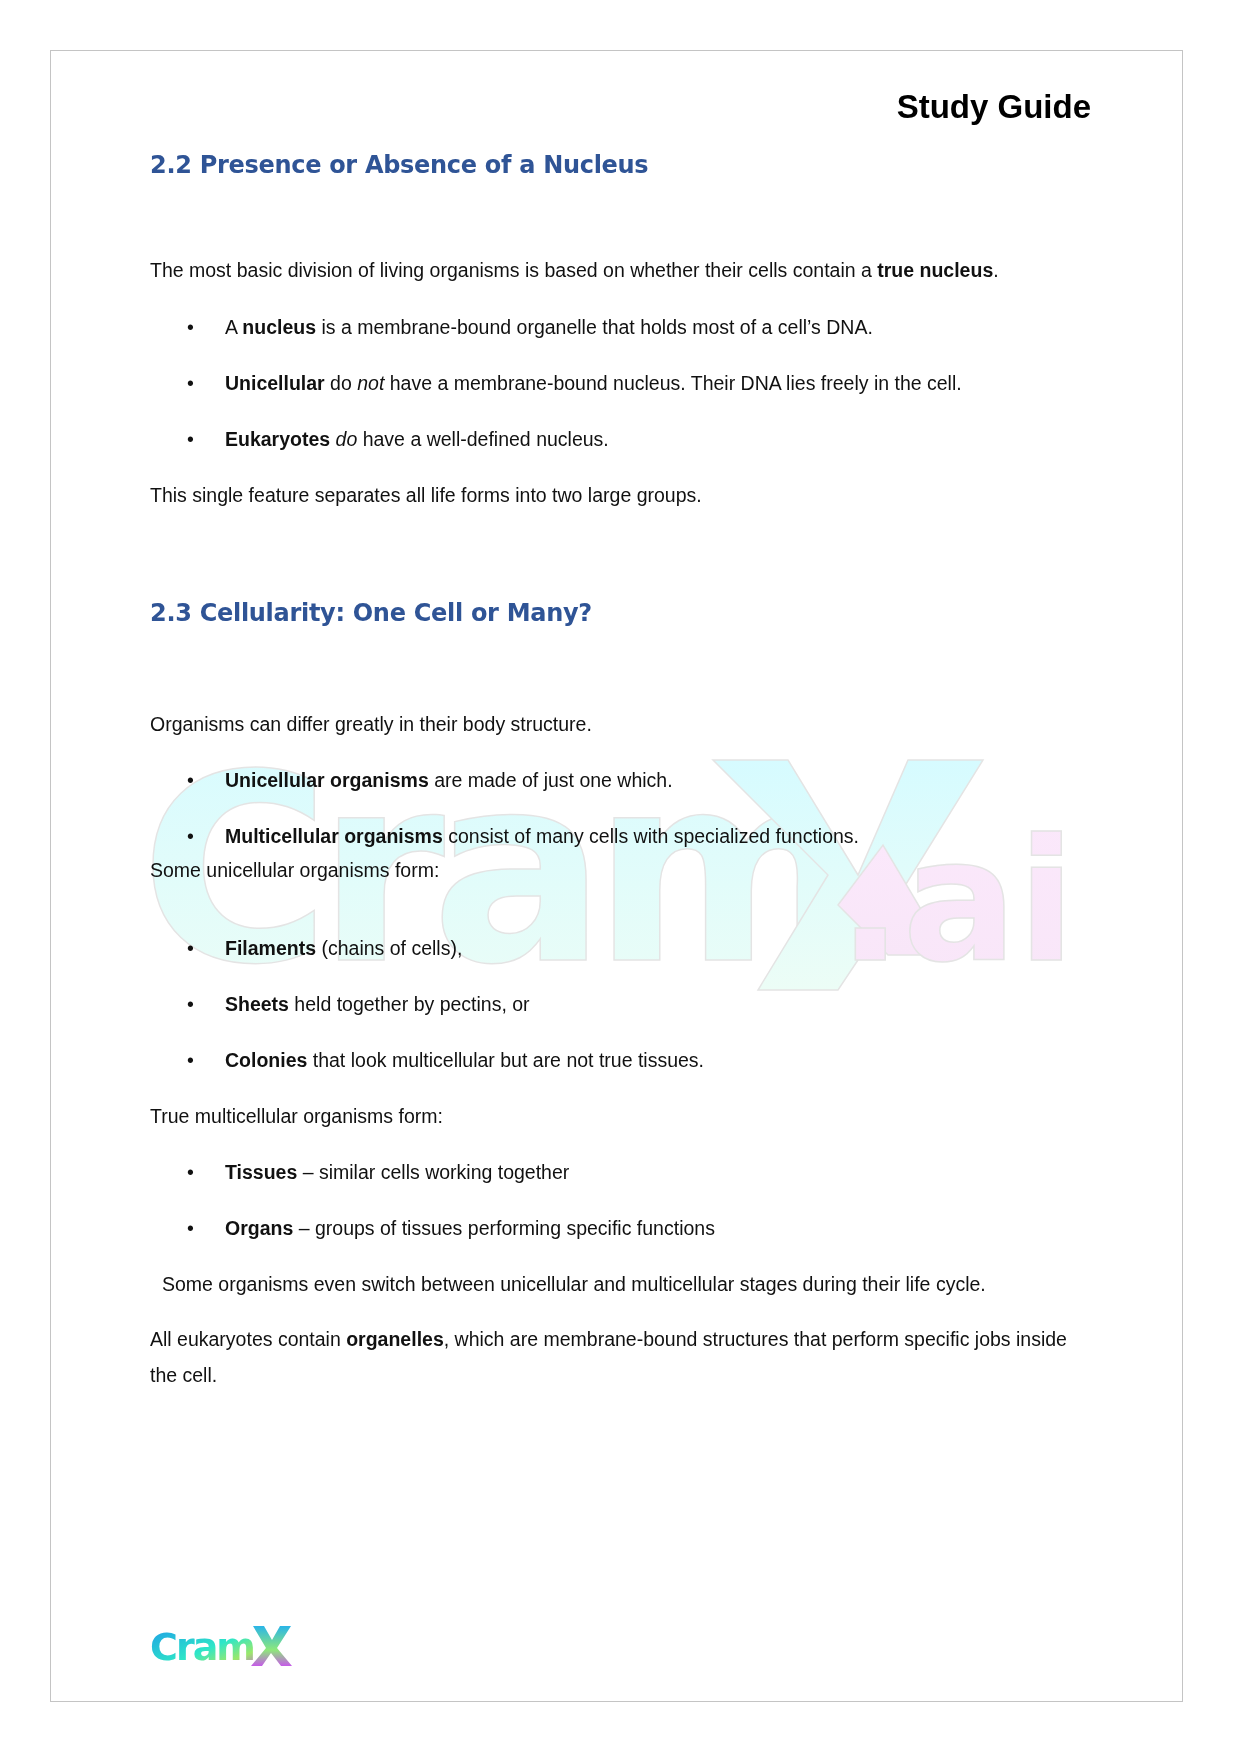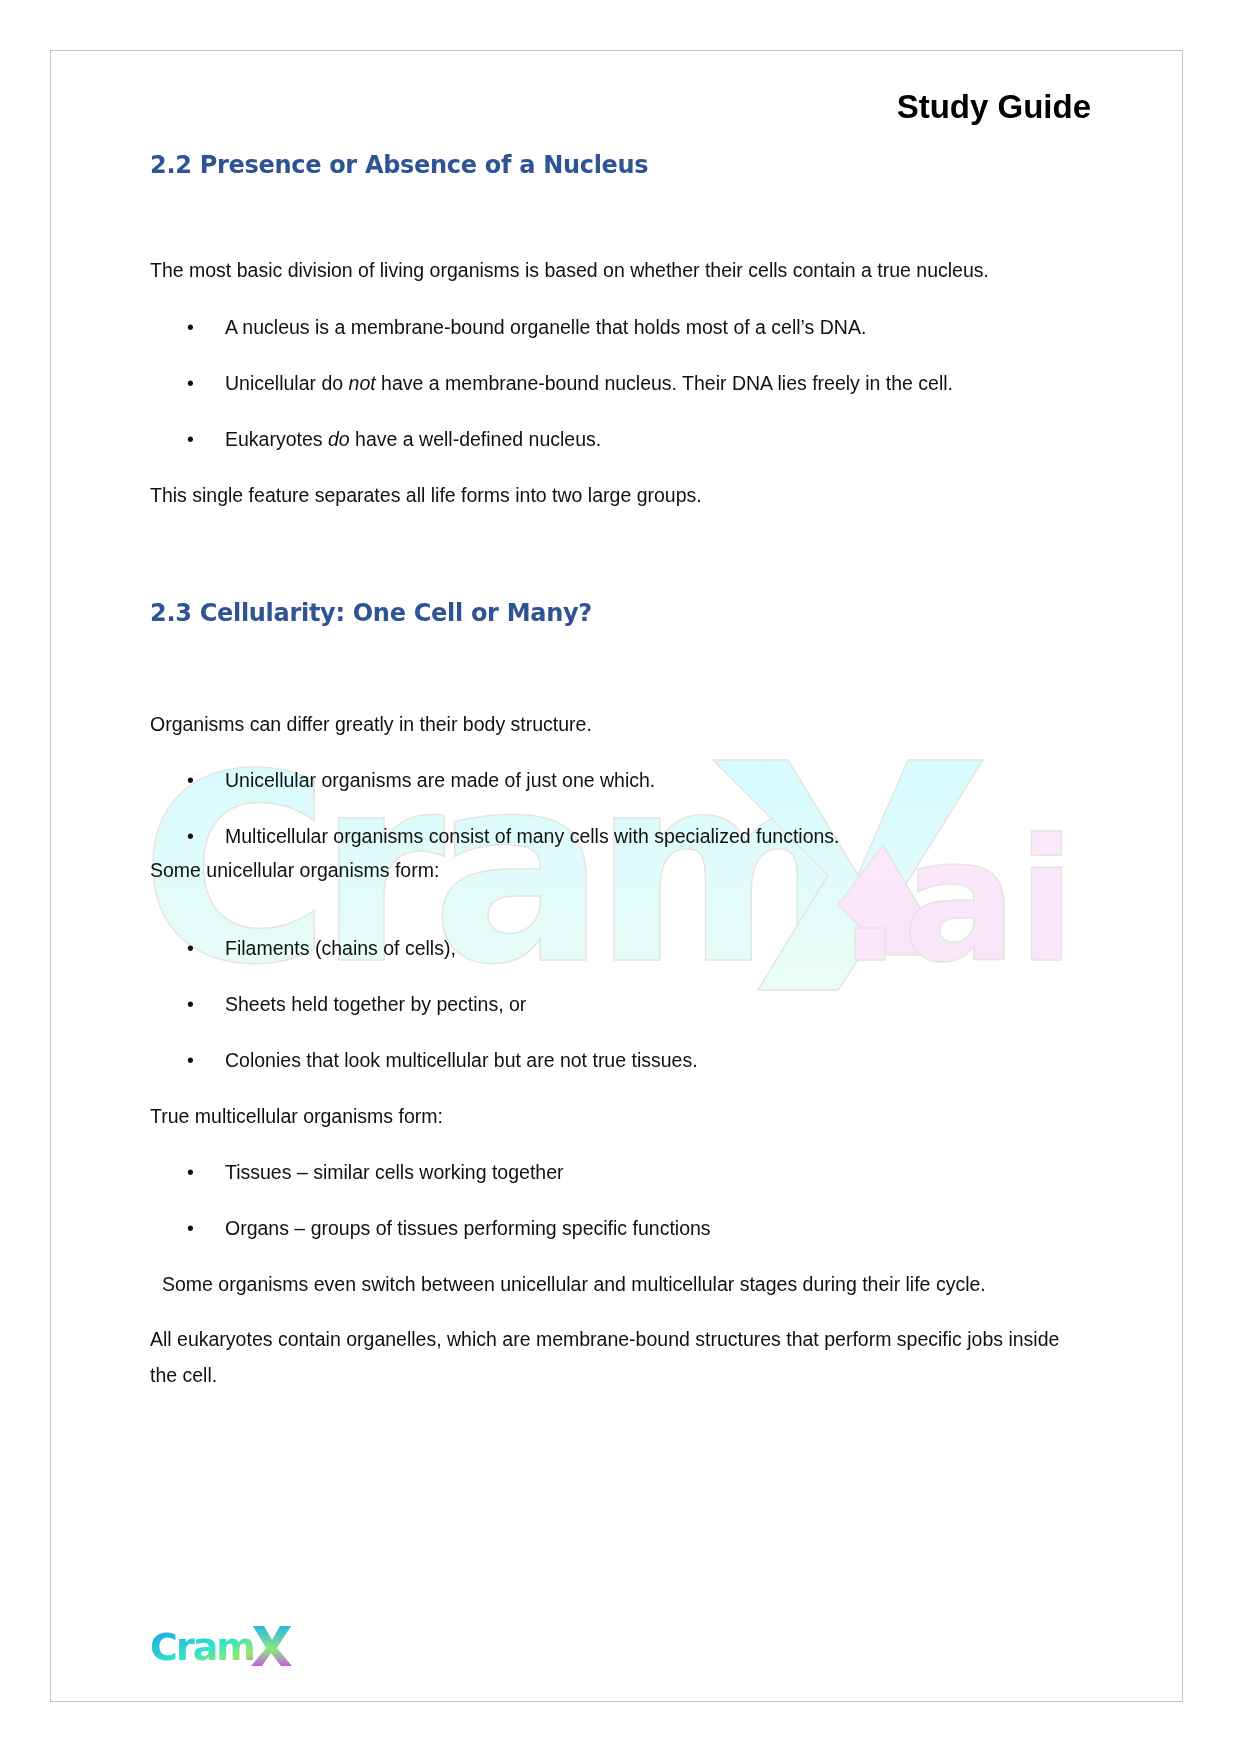--- a/index.html
+++ b/index.html
@@ -5,21 +5,21 @@
   html, body { margin: 0; padding: 0; background: #ffffff; }
   body { width: 1241px; height: 1754px; position: relative; overflow: hidden; font-family: "Liberation Sans", sans-serif; color: #111; }
   .page-border { position: absolute; left: 50px; top: 50px; width: 1133px; height: 1652px; border: 1.5px solid #c4c4c4; box-sizing: border-box; }
   .header-title { position: absolute; right: 150px; top: 88px; font-size: 33px; font-weight: bold; color: #000; }
   .section-heading { position: absolute; left: 150px; font-family: "DejaVu Sans", sans-serif; font-weight: bold; font-size: 24px; color: #2f5496; letter-spacing: -0.3px; }
   .para { position: absolute; left: 150px; font-size: 19.5px; color: #111; line-height: 36px; white-space: nowrap; }
   .para.wrap { white-space: normal; width: 930px; }
   .bullet { position: absolute; left: 150px; font-size: 19.5px; color: #111; white-space: nowrap; }
   .bullet .dot { position: absolute; left: 37px; top: 0; }
   .bullet .text { position: absolute; left: 75px; top: 0; }
-  b { font-weight: normal; }
+  b { font-weight: bold; }
   .watermark { position: absolute; left: 148px; top: 755px; width: 940px; height: 240px; pointer-events: none; }
   .logo { position: absolute; left: 150px; top: 1620px; }
 </style>
 </head>
 <body>
 
 <div class="page-border"></div>
 
 <svg class="watermark" viewBox="0 0 940 240" xmlns="http://www.w3.org/2000/svg">
   <defs>

